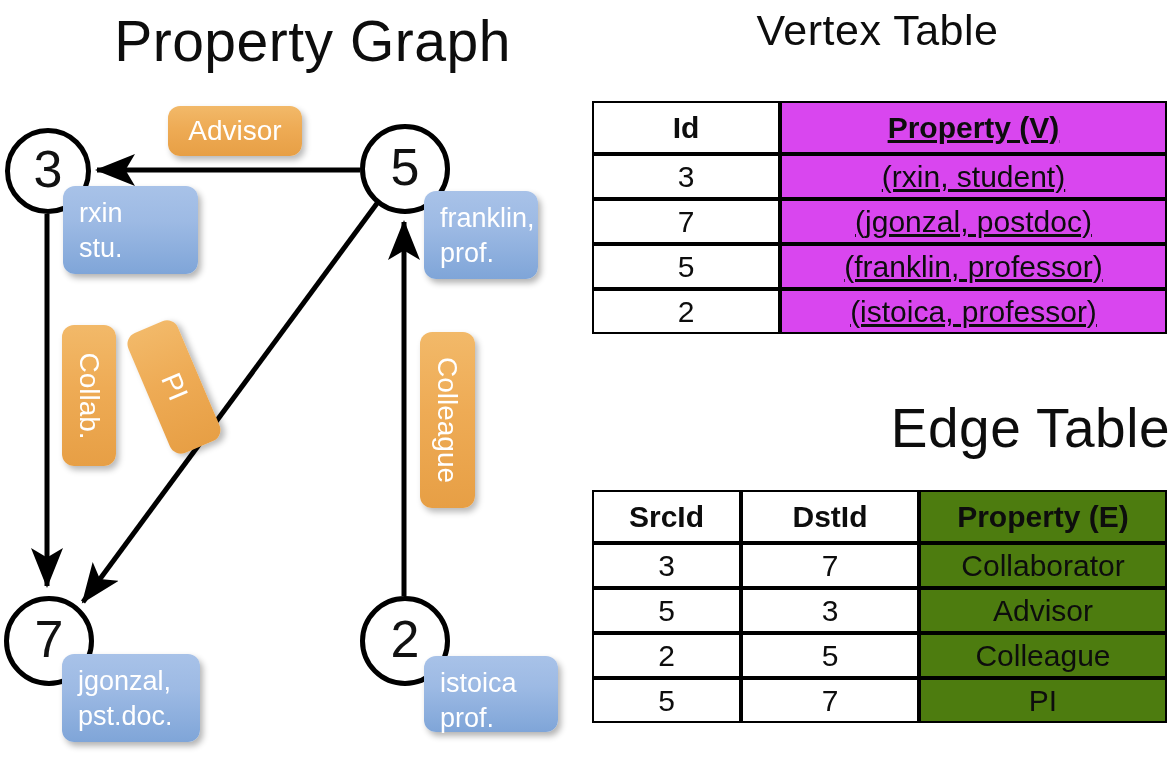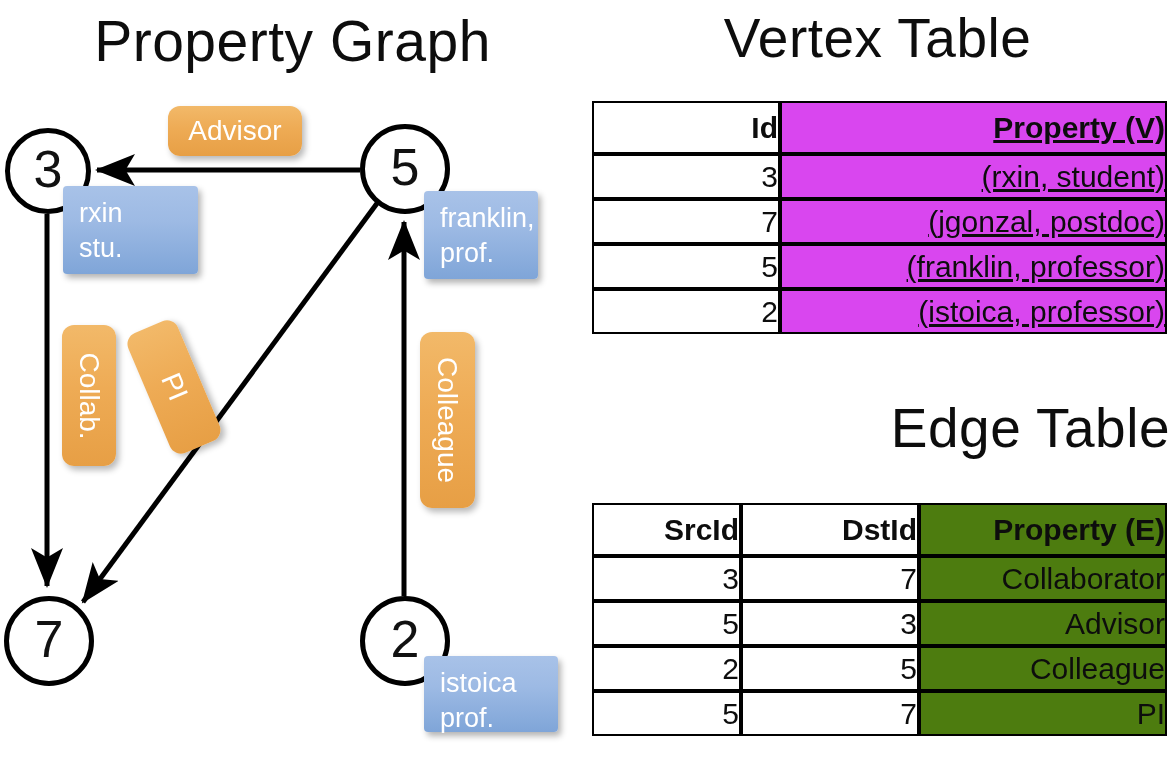--- a/index.html
+++ b/index.html
@@ -18,22 +18,22 @@
 
   
   .slide-title {
     position: absolute;
     font-family: "Liberation Sans", sans-serif;
     font-weight: 300;
     color: #0d0d0d;
     letter-spacing: 0.5px;
     white-space: nowrap;
   }
-  #title-property-graph { left: 0; top: 8px; width: 585px; text-align: center; font-size: 57px; }
-  #title-vertex-table   { left: 585px; top: 6px; width: 585px; text-align: center; font-size: 55px; }
+  #title-property-graph { left: 0; top: 8px; width: 585px; text-align: center; font-size: 57px; padding-left: 20px; }
+  #title-vertex-table   { left: 585px; top: 6px; width: 585px; text-align: center; font-size: 43px; }
   #title-edge-table     { left: 585px; top: 396px; width: 585px; text-align: right; font-size: 55px; }
 
   
   #graph-panel {
     position: absolute;
     left: 0; top: 0;
     width: 585px; height: 760px;
   }
   #graph-edges {
     position: absolute;
@@ -56,21 +56,21 @@
     font-weight: 300;
     font-size: 52px;
     line-height: 1;
     color: #111;
     transform: translateY(-2px);
   }
 
   
   .prop-box {
     position: absolute;
-    border-radius: 4px;
+    border-radius: 12px;
     background: linear-gradient(to bottom, #a8c2e8 0%, #9dbae4 40%, #7fa5d8 100%);
     box-shadow: 3px 4px 6px rgba(0,0,0,0.30);
     color: #ffffff;
     font-family: "Liberation Sans", sans-serif;
     font-weight: 300;
     font-size: 27px;
     line-height: 1.28;
     padding: 10px 16px 0 16px;
     box-sizing: border-box;
     white-space: pre-line;
@@ -100,32 +100,32 @@
     position: absolute;
     border-collapse: separate;
     border-spacing: 0;
   }
   .data-table td, .data-table th {
     border: 2px solid #000;
     font-family: "Liberation Sans", sans-serif;
     font-weight: 300;
     font-size: 30px;
     color: #0d0d0d;
-    text-align: right;
+    text-align: center;
     padding: 0;
     height: 45px;
     box-sizing: border-box;
   }
   .data-table th { font-weight: 700; font-size: 30px; height: 53px; }
 
   #vertex-table { left: 592px; top: 101px; width: 575px; }
   #vertex-table .col-id   { width: 188px; background: #ffffff; }
   #vertex-table .col-prop { width: 387px; background: #d946ef; text-decoration: underline; }
 
-  #edge-table { left: 592px; top: 490px; width: 575px; margin-top: 13px; }
+  #edge-table { left: 592px; top: 490px; width: 575px; }
   #edge-table .col-src  { width: 149px; background: #ffffff; }
   #edge-table .col-dst  { width: 178px; background: #ffffff; }
   #edge-table .col-eprop{ width: 248px; background: #4d7c0f; }
 </style>
 </head>
 <body>
 
 <div class="slide-title" id="title-property-graph">Property Graph</div>
 
 <div class="slide-title" id="title-vertex-table">Vertex Table</div>
@@ -160,20 +160,22 @@
     <span>7</span>
   </div>
   <div class="vertex" style="left:360px; top:596px; width:90px; height:90px;">
     <span>2</span>
   </div>
 
   <div class="prop-box" style="left:63px; top:186px; width:135px; height:88px;">rxin
 stu.</div>
   <div class="prop-box" style="left:424px; top:191px; width:114px; height:88px;">franklin,
 prof.</div>
+  <div class="prop-box" style="left:62px; top:654px; width:138px; height:88px;">jgonzal,
+pst.doc.</div>
   <div class="prop-box" style="left:424px; top:656px; width:134px; height:76px;">istoica
 prof.</div>
 
   <div class="edge-label" style="left:168px; top:106px; width:134px; height:50px;">
     <span class="lbl">Advisor</span>
   </div>
 
   <div class="edge-label rot-cw" style="left:62px; top:325px; width:54px; height:141px;">
     <span class="lbl">Collab.</span>
   </div>

